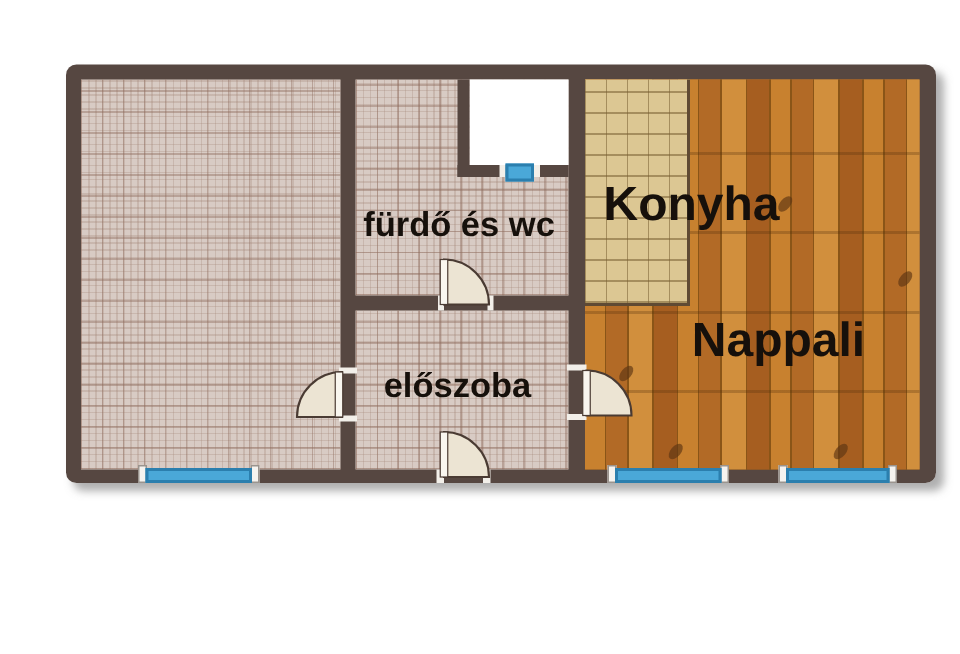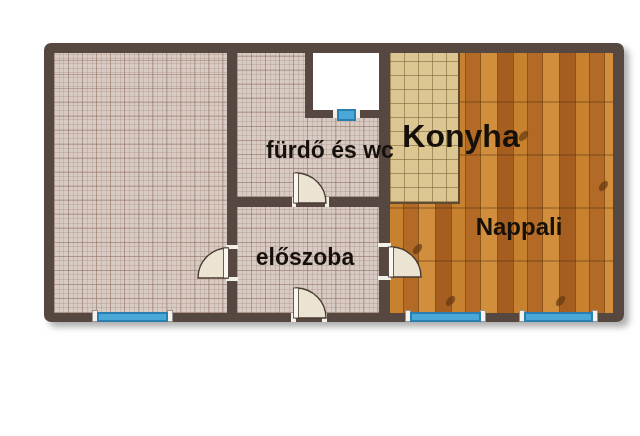--- a/index.html
+++ b/index.html
@@ -128,18 +128,18 @@
       <path d="M252,245 A30,30 0 0 1 282,275 L252,275 Z" fill="#ece4d3" stroke="#4a3b33" stroke-width="1.4"></path>
       <rect x="249.5" y="245" width="5" height="30" fill="#f9f6ef" stroke="#4a3b33" stroke-width="0.8"></rect>
     </g>
 
     <g>
       <path d="M347,204 A30,30 0 0 1 377,234 L347,234 Z" fill="#ece4d3" stroke="#4a3b33" stroke-width="1.4"></path>
       <rect x="344.5" y="204" width="5" height="30" fill="#f9f6ef" stroke="#4a3b33" stroke-width="0.8"></rect>
     </g>
   </svg>
 
-  <div class="label" style="left:262px;top:107px;font-size:23px;padding-left:48px;">fürdő és wc</div>
+  <div class="label" style="left:262px;top:107px;font-size:23px;">fürdő és wc</div>
   <div class="label" style="left:261px;top:214px;font-size:23px;">előszoba</div>
   <div class="label" style="left:417px;top:93px;font-size:32px;">Konyha</div>
-  <div class="label" style="left:475px;top:184px;font-size:24px;">Nappali</div>
+  <div class="label" style="left:475px;top:184px;font-size:32px;">Nappali</div>
 
 </div>
 
 </body></html>

